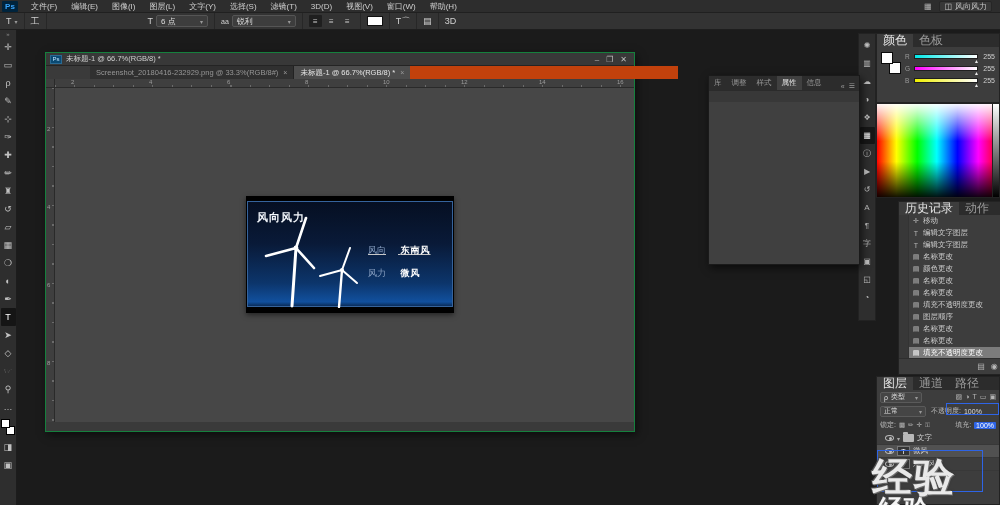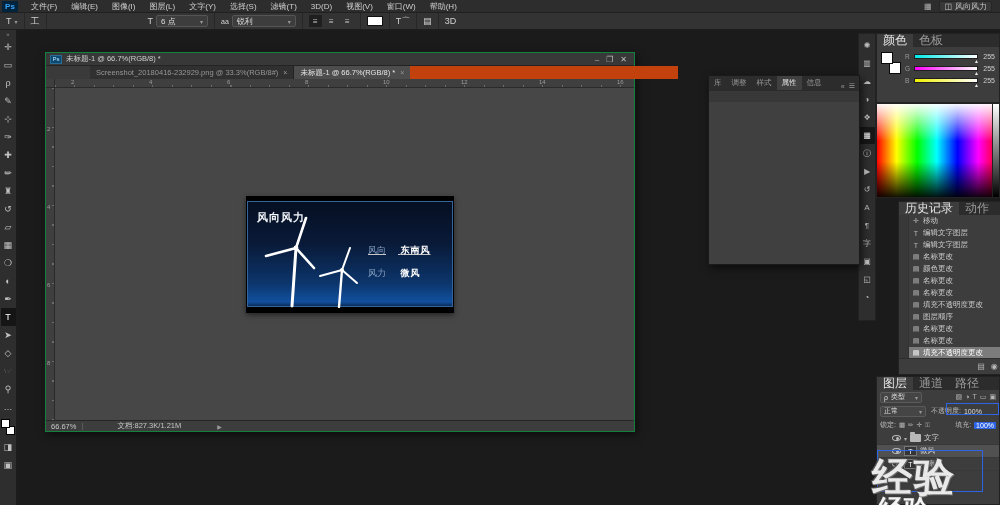--- a/index.html
+++ b/index.html
@@ -132,21 +132,21 @@
   .h-item.sel .hic { color:#fff; }
   .h-foot { height:16px; display:flex; align-items:center; justify-content:flex-end; gap:6px; padding-right:6px;
             font-size:8px; color:#b8b8b8; background:#3d3d3d; border-top:1px solid #2e2e2e; }
 
   .layers { left:876px; top:376px; width:124px; height:129px; }
   .l-row { height:14px; display:flex; align-items:center; gap:3px; padding:0 3px; font-size:7px; color:#bdbdbd; }
   .l-select { background:#454545; border:1px solid #5a5a5a; border-radius:2px; height:11px; display:flex;
               align-items:center; gap:3px; padding:0 3px; font-size:7px; color:#ddd; }
   .l-icons { display:flex; gap:3px; margin-left:auto; font-size:7px; color:#b5b5b5; }
   .fillval { background:#2e64e6; color:#fff; padding:0 2px; border-radius:1px; }
-  .layer-item { height:13px; display:flex; align-items:center; gap:3px; padding:0 15px; font-size:7.5px; color:#d2d2d2; border-bottom:1px solid #383838; }
+  .layer-item { height:13px; display:flex; align-items:center; gap:3px; padding:0 8px; font-size:7.5px; color:#d2d2d2; border-bottom:1px solid #383838; }
   .layer-item.sel { background:#515151; }
   .eye { width:9px; height:6px; border:1px solid #bdbdbd; border-radius:50%; position:relative; flex:none; }
   .eye::after { content:""; position:absolute; left:2.5px; top:1px; width:3px; height:3px; background:#bdbdbd; border-radius:50%; }
   .folder { width:11px; height:8px; background:#b8b8b8; border-radius:1px; position:relative; flex:none; }
   .folder::before { content:""; position:absolute; left:0; top:-2px; width:5px; height:2px; background:#b8b8b8; border-radius:1px 1px 0 0; }
   .tthumb { width:13px; height:10px; background:#353535; border:1px solid #777; color:#fff; font-size:7px;
             display:flex; align-items:center; justify-content:center; flex:none; }
   .twirl { font-size:6px; color:#aaa; }
 
   
@@ -360,26 +360,20 @@
           <span class="wvalue">东南风</span>
         </div>
         <div class="wrow" style="left:120px; top:65px;">
           <span class="wlabel">风力</span>
           <span class="wvalue">微风</span>
         </div>
       </div>
     </div>
   </div>
 
-  <div class="dw-status">
-    <span>66.67%</span>
-    <span class="sep"></span>
-    <span style="margin-left:28px;">文档:827.3K/1.21M</span>
-    <span style="color:#9a9a9a; font-size:6px; margin-left:30px;">▶</span>
-  </div>
 </div>
 
 <div class="abs props">
   <div class="p-tabs">
     <div class="p-tab">库</div>
     <div class="p-tab">调整</div>
     <div class="p-tab">样式</div>
     <div class="p-tab active">属性</div>
     <div class="p-tab">信息</div>
     <div class="p-right">

